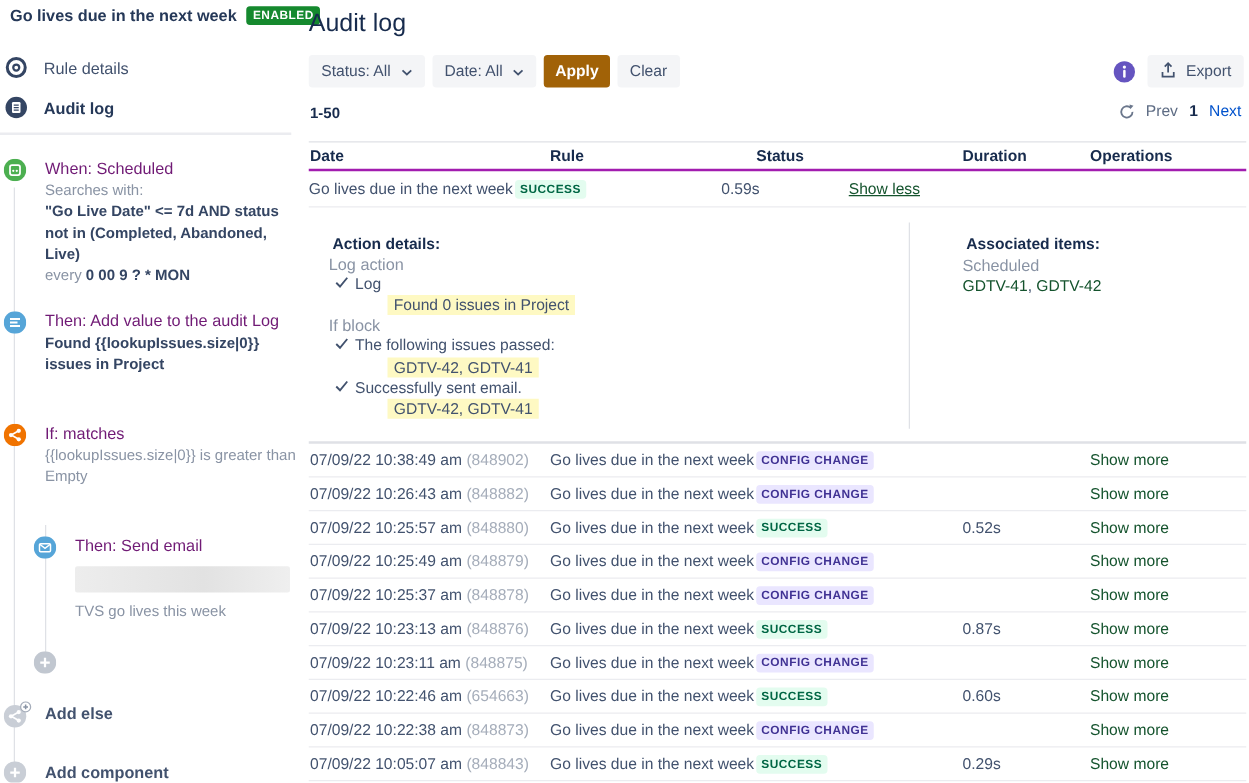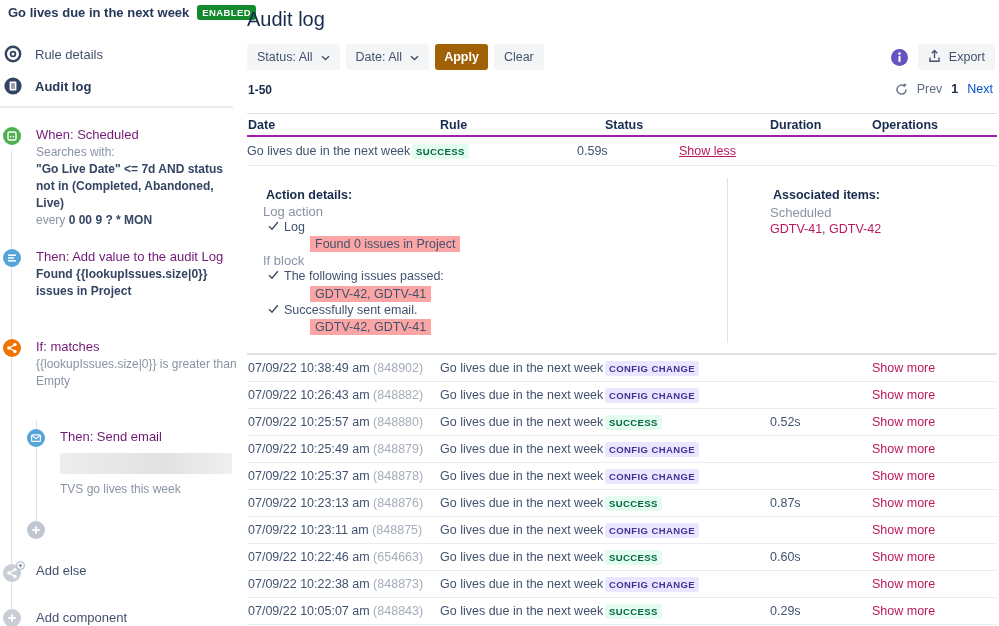--- a/index.html
+++ b/index.html
@@ -23,21 +23,21 @@
   .vline { position:absolute; width:1px; background:#DFE1E6; }
   .chain-block { position:absolute; left:3px; }
   .chain-icon { position:absolute; left:0; top:1px; width:18px; height:18px; }
   .chain-text { margin-left:33px; width:202px; }
   .chain-title { font-size:13px; color:#701a75; line-height:18px; }
   .chain-desc { font-size:12px; color:#8993A4; line-height:17px; }
   .chain-desc-bold { font-size:12px; color:#344563; font-weight:bold; line-height:17px; }
   .inline-bold { font-weight:bold; color:#344563; }
   .redacted { width:172px; height:21px; margin-top:7px; border-radius:2px;
               background:linear-gradient(90deg,#EDEDED,#E2E2E2 60%,#EFEFEF); }
-  .gray-label { font-size:13px; color:#6B778C; }
+  .gray-label { font-size:13px; color:#6B778C;font-weight:bold; }
 
   
   #main { position:absolute; left:236px; top:0; width:763px; height:626px; }
   .page-title { position:absolute; top:6px; left:11px; font-size:20px; font-weight:400; color:#172B4D; line-height:26px; }
   .filters { position:absolute; top:44px; left:11px; display:flex; gap:6px; align-items:center; }
   .btn { height:26px; display:inline-flex; align-items:center; gap:8px; padding:0 10px;
          background:#F4F5F7; border:none; border-radius:3px; font-size:12.5px; color:#42526E;
          font-family:inherit; cursor:pointer; }
   .btn.primary { background:#a16207; color:#fff; padding:0 9px;font-weight:bold; }
   .right-cluster { position:absolute; top:44px; right:4px; display:flex; align-items:center; gap:10px; }
@@ -58,32 +58,32 @@
   .c-status { width:165px; }
   .c-dur  { width:102px; }
   .c-ops  { flex:1; }
   .trow { display:flex; align-items:center; height:27px; border-bottom:1px solid #EBECF0; }
   .trow.first { height:29px; }
   .cell { font-size:12.5px; color:#42526E; }
   .run-id { color:#A5ADBA; }
   .badge { display:inline-block; font-size:9.5px; font-weight:bold; letter-spacing:.4px; padding:2px 4px; border-radius:3px; }
   .badge[data-variant="success"] { background:#E3FCEF; color:#006644; }
   .badge[data-variant="config"]  { background:#EAE6FF; color:#403294; }
-  .link { color:#be185d; text-decoration:none; font-size:12.5px; cursor:pointer; }
+  .link { color:#14532d; text-decoration:none; font-size:12.5px; cursor:pointer; }
   .link.u { text-decoration:underline; }
 
   
   .detail-panel { position:relative; height:189px; border-bottom:2px solid #DFE1E6; }
   .detail-left { position:absolute; left:0; top:12px; bottom:10px; width:481px; border-right:1px solid #DFE1E6; padding:10px 0 0 16px; }
   .detail-right { position:absolute; left:506px; top:12px; right:0; padding:10px 0 0 17px; }
   .dl-line { line-height:15.5px; }
   .detail-heading { font-size:12.5px; font-weight:bold; color:#172B4D; padding-left:3px; }
   .group-title { font-size:13px; color:#8993A4; line-height:16px; }
   .check-line { font-size:12.5px; color:#42526E; line-height:15.5px; padding-left:5px; display:flex; align-items:center; gap:5px; }
-  .highlight { display:inline-block; margin-left:47px; background:#fca5a5; color:#42526E; font-size:12.5px; padding:1px 5px; line-height:14px; margin-top:1px; margin-bottom:1px; }
+  .highlight { display:inline-block; margin-left:47px; background:#fef9c3; color:#42526E; font-size:12.5px; padding:1px 5px; line-height:14px; margin-top:1px; margin-bottom:1px; }
   .assoc-type { font-size:13px; color:#8993A4; line-height:17px; }
   .assoc-links { font-size:12.5px; line-height:17px; }
 </style>
 </head>
 <body>
 
 <div id="sidebar">
 
   <div class="sb-title-row">
     <span class="sb-title">Go lives due in the next week</span>

